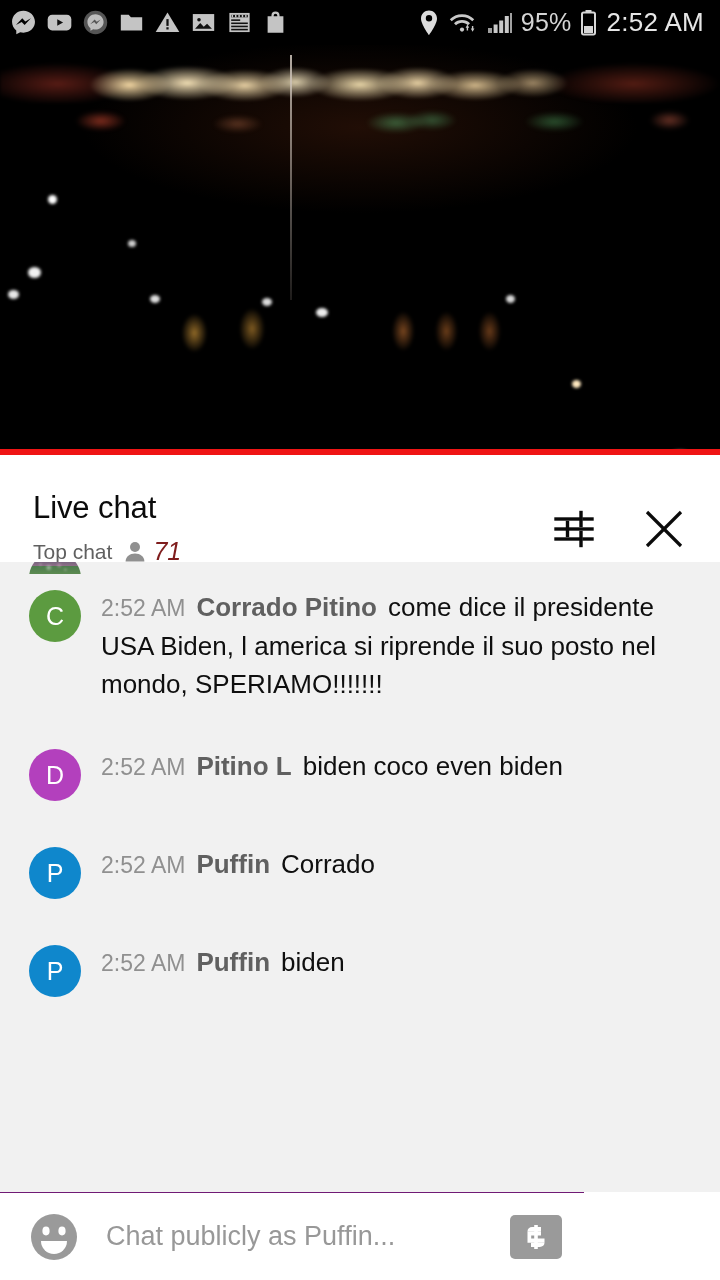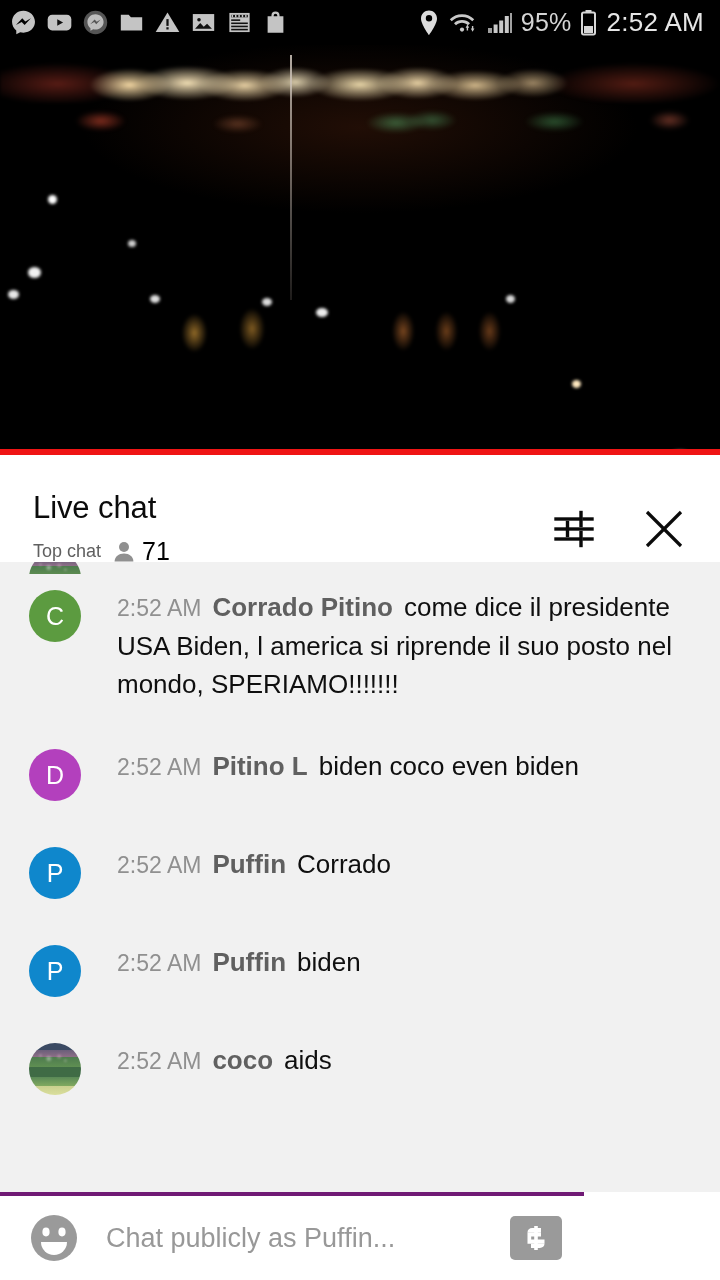--- a/index.html
+++ b/index.html
@@ -88,23 +88,23 @@
   .v-progress-fill { height: 100%; background: #ef1414; }
 
   
   .chat-header {
     position: absolute; top: 455px; left: 0; width: 720px; height: 107px;
     background: #fff; display: flex; align-items: center; padding: 0 26px 0 33px; margin-top: 20px;
   }
   .ch-texts { flex: 1; }
   .ch-title { font-size: 31px; color: #0b0b0b; font-weight: 400; line-height: 1.1; letter-spacing: -.1px; }
   .ch-sub { display: flex; align-items: center; gap: 12px; margin-top: 12px; }
-  .ch-subtitle { font-size: 18px; color: #606060; }
+  .ch-subtitle { font-size: 21px; color: #606060; }
   .ch-viewers { display: flex; align-items: center; gap: 7px; }
-  .ch-count { font-size: 25px; color: #000000; }
+  .ch-count { font-size: 25px; color: #7f1d1d; font-style: italic; }
   .ch-btn { display: flex; align-items: center; justify-content: center; }
   .ch-filter { width: 60px; height: 60px; margin-right: 30px; }
   .ch-close { width: 60px; height: 60px; }
 
   
   .chat-list {
     position: absolute; top: 562px; left: 0; width: 720px; height: 630px;
     background: #f1f1f1; overflow: hidden;
   }
   .msg { display: flex; align-items: flex-start; padding: 0 24px 0 29px; }
@@ -128,34 +128,34 @@
   }
   .avatar-photo::after {
     content: ""; position: absolute; inset: 0;
     background:
       radial-gradient(circle 5px at 38% 30%, rgba(255,255,255,.55), rgba(255,255,255,0) 70%),
       radial-gradient(circle 4px at 58% 26%, rgba(230,180,210,.6), rgba(255,255,255,0) 70%),
       radial-gradient(circle 3px at 22% 24%, rgba(255,255,255,.35), rgba(255,255,255,0) 70%),
       radial-gradient(circle 3px at 70% 34%, rgba(255,230,240,.4), rgba(255,255,255,0) 70%);
     filter: blur(1px);
   }
-  .msg-body { margin-left: 36px; padding-right: 10px; }
+  .msg-body { margin-left: 20px; padding-right: 10px; }
   .msg-line { font-size: 26px; line-height: 38px; color: #0f0f0f; }
   .msg-time { color: #909090; font-size: 23px; margin-right: 11px; }
   .msg-author { color: #606060; font-weight: bold; font-size: 26px; margin-right: 11px; }
   .msg-text { color: #0f0f0f; font-size: 26px; }
 
   .msg-clipped { position: absolute; top: -12px; left: 0; width: 720px; height: 24px; overflow: hidden; }
   .msg-clipped .avatar { margin-left: 29px; }
 
   
   .input-bar {
     position: absolute; bottom: 0; left: 0; width: 584px; height: 88px;
     background: #fff; display: flex; align-items: center; padding: 0 22px 0 28px;
-    border-top: 4px solid #701a75;
+    border-top: 1px solid #701a75;
   }
   .emoji-btn { flex: none; width: 52px; height: 52px; }
   .chat-input {
     flex: 1; margin: 0 18px 0 26px; border: none; outline: none;
     font-family: "Liberation Sans", sans-serif; font-size: 27px; color: #909090;
     background: transparent;
   }
   .chat-input::placeholder { color: #989898; opacity: 1; }
   .superchat-btn {
     flex: none; width: 52px; height: 44px; background: #9a9a9a; border-radius: 5px;
@@ -341,28 +341,20 @@
       <div class="avatar" style="background:#0f87cc">
         <span>P</span>
       </div>
       <div class="msg-body">
         <div class="msg-line">
           <span class="msg-time">2:52 AM</span><span class="msg-author">Puffin</span><span class="msg-text">biden</span>
         </div>
       </div>
     </div>
 
-    <div class="msg msg-pad">
-      <div class="avatar avatar-photo"></div>
-      <div class="msg-body">
-        <div class="msg-line">
-          <span class="msg-time">2:52 AM</span><span class="msg-author">coco</span><span class="msg-text">aids</span>
-        </div>
-      </div>
-    </div>
 
   </div>
 
   <div class="input-bar">
     <div class="emoji-btn">
       <svg width="52" height="52" viewBox="0 0 52 52">
         <circle cx="26" cy="26" r="23" fill="#9a9a9a"></circle>
         <ellipse cx="18" cy="20" rx="3.6" ry="4.4" fill="#fff"></ellipse>
         <ellipse cx="34" cy="20" rx="3.6" ry="4.4" fill="#fff"></ellipse>
         <path d="M13 30a13 13 0 0026 0z" fill="#fff"></path>

